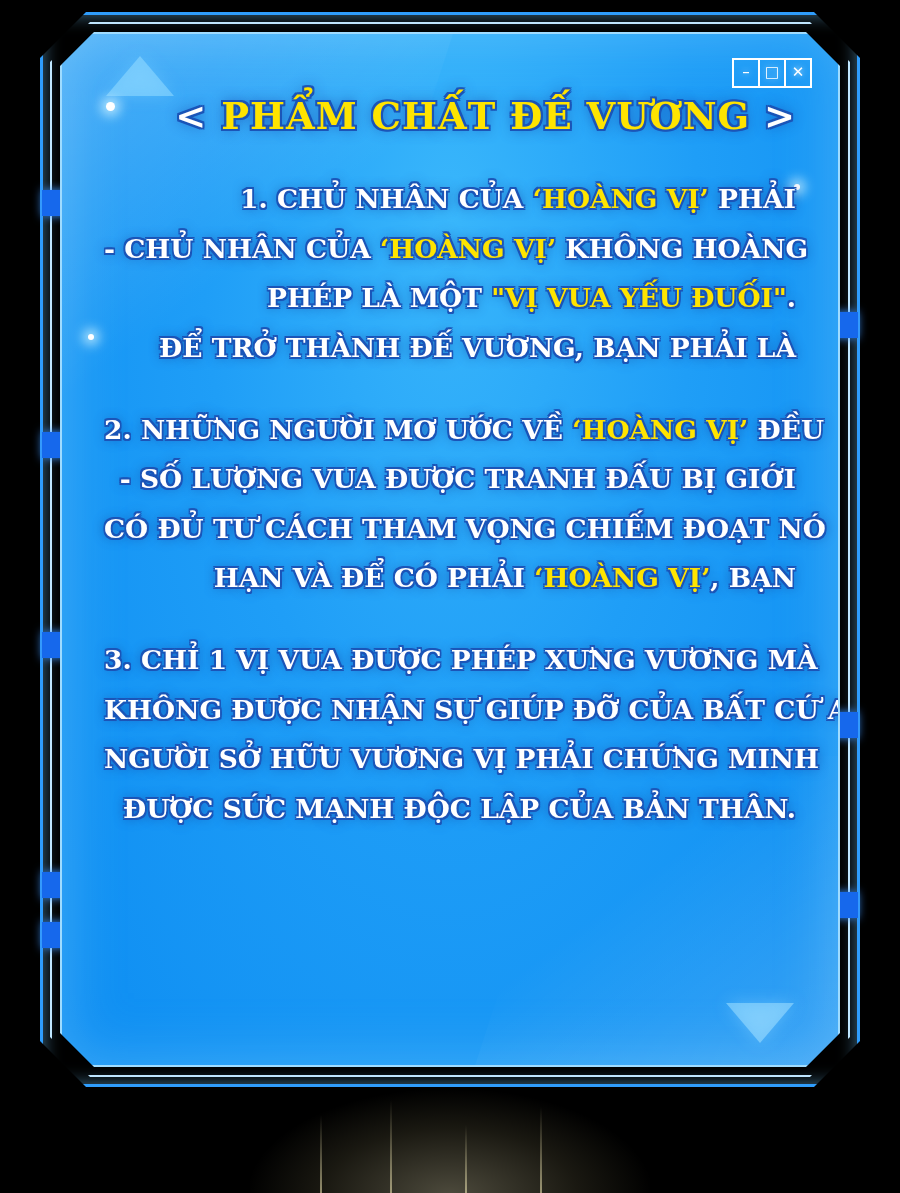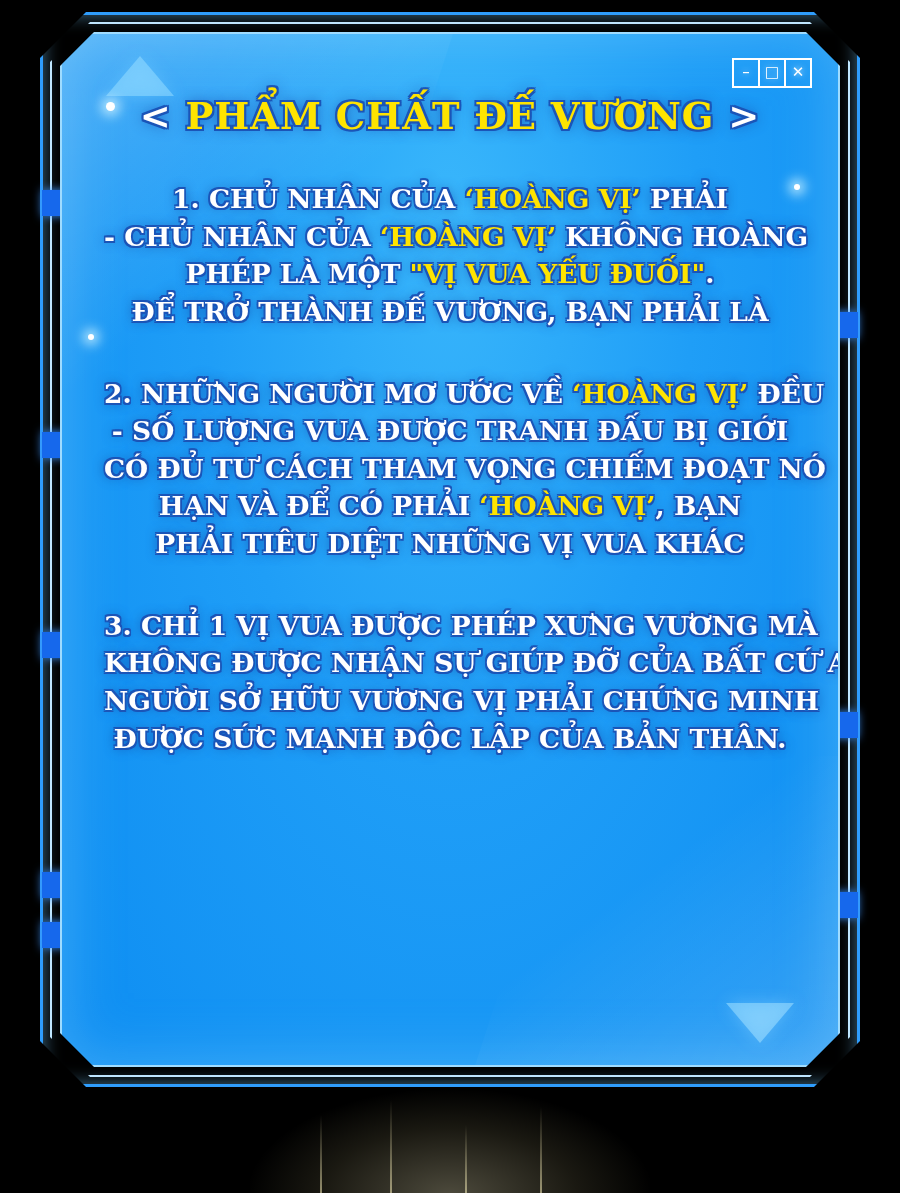--- a/index.html
+++ b/index.html
@@ -148,21 +148,21 @@
     cursor: pointer;
     user-select: none;
   }
 
   
   .content {
     position: absolute;
     left: 0; right: 0;
     top: 60px;
     padding: 0 42px;
-    text-align: center;
+    text-align: right;
     z-index: 5;
   }
 
   .title {
     font-family: "DejaVu Serif", serif;
     font-weight: bold;
     font-size: 37px;
     letter-spacing: 1px;
     color: #ffffff;
     margin: 0 0 42px 0;
@@ -181,20 +181,21 @@
     font-family: "DejaVu Serif", serif;
     font-weight: bold;
     font-size: 26.5px;
     line-height: 1.42;
     color: #ffffff;
     white-space: nowrap;
     text-shadow:
       -1.6px 0 #1b55b8, 0 1.6px #1b55b8, 1.6px 0 #1b55b8, 0 -1.6px #1b55b8,
       1.6px 1.6px #1b55b8, -1.6px -1.6px #1b55b8, 1.6px -1.6px #1b55b8, -1.6px 1.6px #1b55b8,
       0 0 12px rgba(16,62,155,0.85);
+    margin-top: 12px;
   }
   .hl-yellow { color: #ffe400; }
   .hl-sky    { color: #bfe9ff; }
 
   
   .bottom-glow {
     position: absolute;
     left: 250px;
     top: 1090px;
     width: 400px;
@@ -257,21 +258,20 @@
               <div class="line"><span>1. CHỦ NHÂN CỦA </span><span class="hl-yellow">‘HOÀNG VỊ’</span><span> PHẢI</span></div>
               <div class="line"><span>- CHỦ NHÂN CỦA </span><span class="hl-yellow">‘HOÀNG VỊ’</span><span> KHÔNG HOÀNG</span></div>
               <div class="line"><span>PHÉP LÀ MỘT </span><span class="hl-yellow">"VỊ VUA YẾU ĐUỐI"</span><span>.</span></div>
               <div class="line"><span>ĐỂ TRỞ THÀNH ĐẾ VƯƠNG, BẠN PHẢI LÀ</span></div>
             </div>
             <div class="block">
               <div class="line"><span>2. NHỮNG NGƯỜI MƠ ƯỚC VỀ </span><span class="hl-yellow">‘HOÀNG VỊ’</span><span> ĐỀU</span></div>
               <div class="line"><span>- SỐ LƯỢNG VUA ĐƯỢC TRANH ĐẤU BỊ GIỚI</span></div>
               <div class="line"><span>CÓ ĐỦ TƯ CÁCH THAM VỌNG CHIẾM ĐOẠT NÓ</span></div>
               <div class="line"><span>HẠN VÀ ĐỂ CÓ PHẢI </span><span class="hl-yellow">‘HOÀNG VỊ’</span><span>, BẠN</span></div>
-              <div class="line"><span>PHẢI TIÊU DIỆT NHỮNG VỊ VUA KHÁC</span></div>
             </div>
             <div class="block">
               <div class="line"><span>3. CHỈ 1 VỊ VUA ĐƯỢC PHÉP XƯNG VƯƠNG MÀ</span></div>
               <div class="line"><span>KHÔNG ĐƯỢC NHẬN SỰ GIÚP ĐỠ CỦA BẤT CỨ AI</span></div>
               <div class="line"><span>NGƯỜI SỞ HỮU VƯƠNG VỊ PHẢI CHỨNG MINH</span></div>
               <div class="line"><span>ĐƯỢC SỨC MẠNH ĐỘC LẬP CỦA BẢN THÂN.</span></div>
             </div>
           </div>
 
       </div>

